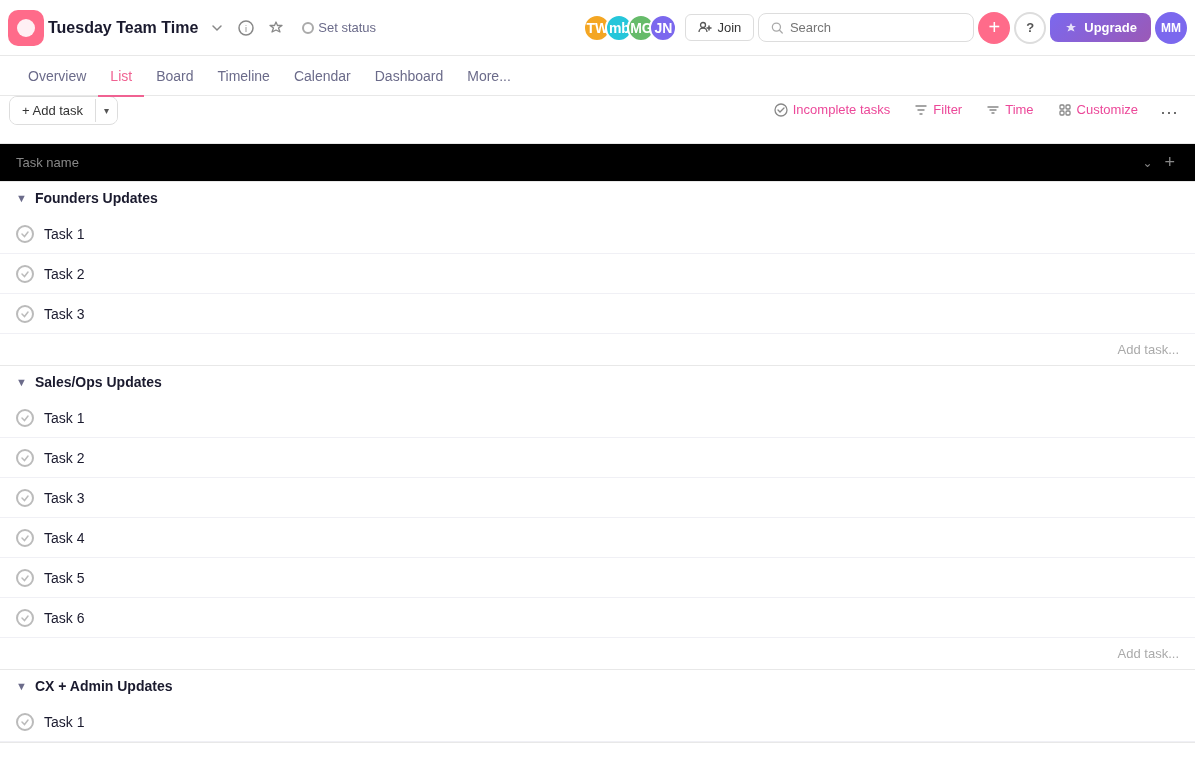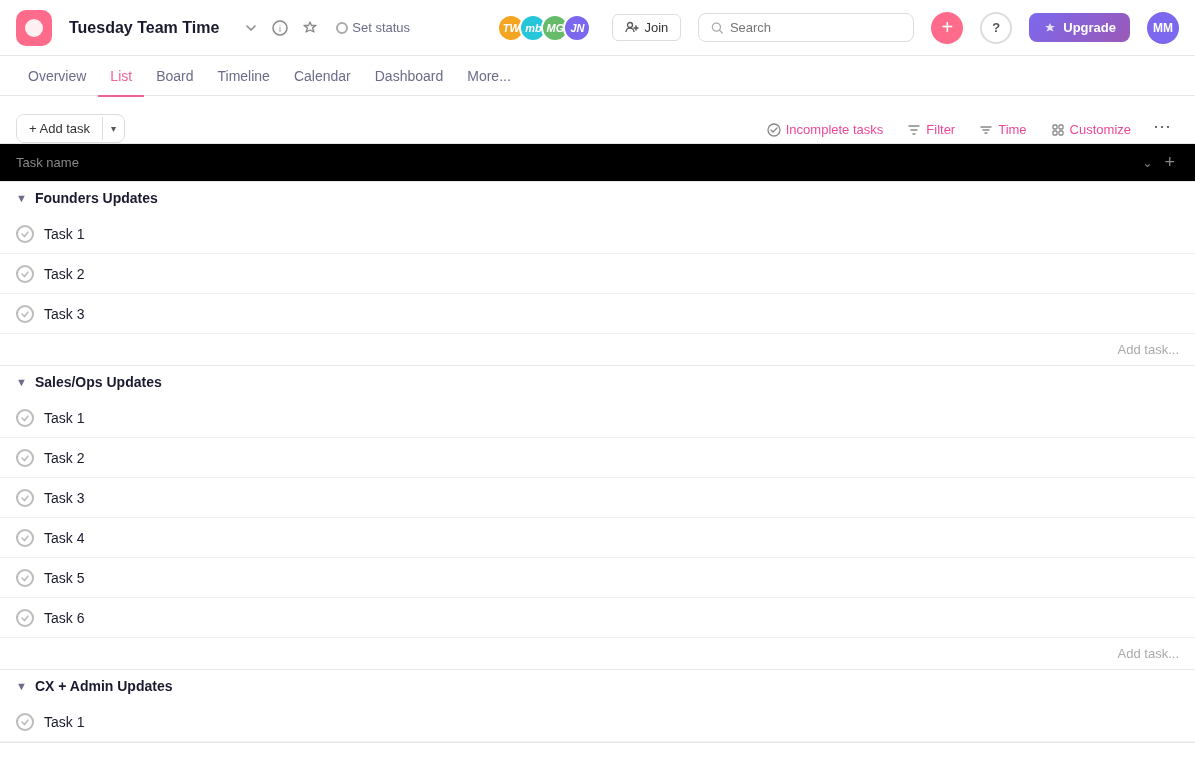--- a/index.html
+++ b/index.html
@@ -1,45 +1,45 @@
 <!DOCTYPE html>
 <html><head>
   <meta charset="utf-8">
   <style>
     * { box-sizing: border-box; margin: 0; padding: 0; }
     body { font-family: -apple-system, BlinkMacSystemFont, 'Segoe UI', sans-serif; background: #fff; font-size: 14px; color: #1a1a2e; overflow-x: hidden; }
 
     
-    .top-nav { display: flex; align-items: center; height: 56px; padding: 0 16px; border-bottom: 1px solid #e8e8e8; gap: 17px; }
+    .top-nav { display: flex; align-items: center; height: 56px; padding: 0 8px; border-bottom: 1px solid #e8e8e8; gap: 4px; }
     .app-logo { width: 36px; height: 36px; background: #ff6b8a; border-radius: 10px; display: flex; align-items: center; justify-content: center; flex-shrink: 0; }
     .app-logo-inner { width: 18px; height: 18px; background: #fff; border-radius: 50%; opacity: 0.9; }
     .project-title { font-size: 16px; font-weight: 600; color: #1a1a2e; }
     .title-controls { display: flex; align-items: center; gap: 6px; margin-left: 4px; }
     .icon-btn { background: none; border: none; cursor: pointer; color: #6b6b8a; padding: 4px; border-radius: 4px; display: flex; align-items: center; justify-content: center; font-size: 14px; }
     .set-status-btn { display: flex; align-items: center; gap: 4px; background: none; border: none; cursor: pointer; color: #6b6b8a; font-size: 13px; padding: 4px 8px; border-radius: 6px; }
     .status-circle { width: 12px; height: 12px; border-radius: 50%; border: 2px solid #aaa; }
     .spacer { flex: 1; }
     .avatars { display: flex; align-items: center; margin-right: 4px; }
-    .avatar { width: 28px; height: 28px; border-radius: 50%; display: flex; align-items: center; justify-content: center; font-size: 11px; font-weight: 600; color: #fff; border: 2px solid #fff; margin-left: -6px; cursor: pointer; font-style: italic; }
+    .avatar { width: 28px; height: 28px; border-radius: 50%; display: flex; align-items: center; justify-content: center; font-size: 14px; font-weight: 600; color: #fff; border: 2px solid #fff; margin-left: -6px; cursor: pointer; }
     .avatar:first-child { margin-left: 0; }
     .join-btn { display: flex; align-items: center; gap: 5px; background: none; border: 1px solid #ddd; border-radius: 6px; padding: 5px 12px; font-size: 13px; cursor: pointer; color: #333; }
     .search-bar { display: flex; align-items: center; gap: 6px; border: 1px solid #ddd; border-radius: 8px; padding: 6px 12px; width: 216px; background: #fff; cursor: text; }
     .search-bar input { border: none; outline: none; font-size: 13px; color: #555; width: 100%; background: transparent; }
     .add-btn { width: 32px; height: 32px; background: #ff6b8a; border-radius: 50%; display: flex; align-items: center; justify-content: center; cursor: pointer; color: #fff; font-size: 20px; border: none; font-weight: 300; }
     .help-btn { width: 32px; height: 32px; border-radius: 50%; border: 2px solid #ddd; display: flex; align-items: center; justify-content: center; cursor: pointer; color: #555; font-size: 13px; font-weight: 600; background: #fff; }
     .upgrade-btn { display: flex; align-items: center; gap: 6px; background: linear-gradient(135deg, #7b68ee, #9b59b6); color: #fff; border: none; border-radius: 8px; padding: 7px 14px; font-size: 13px; font-weight: 600; cursor: pointer; }
     .user-avatar { width: 32px; height: 32px; background: #7b68ee; border-radius: 50%; display: flex; align-items: center; justify-content: center; color: #fff; font-size: 12px; font-weight: 600; cursor: pointer; }
 
     
     .tab-nav { display: flex; align-items: center; padding: 0 16px; border-bottom: 1px solid #e8e8e8; height: 40px; text-align: right; }
     .tab { padding: 0 12px; height: 40px; display: flex; align-items: center; font-size: 14px; color: #6b6b8a; cursor: pointer; border-bottom: 2px solid transparent; position: relative; top: 1px; }
     .tab.active { color: #f06292; border-bottom: 2px solid #f06292; font-weight: 500; }
 
     
-    .toolbar { display: flex; align-items: flex-end; padding: 0 16px; height: 48px; border-bottom: 1px solid #e8e8e8; gap: 4px; }
+    .toolbar { display: flex; align-items: flex-start; padding: 0 9px; height: 48px; border-bottom: 1px solid #e8e8e8; gap: 4px; }
     .add-task-btn { display: flex; align-items: center; gap: 0; border: 1px solid #ddd; border-radius: 8px; overflow: hidden; cursor: pointer; }
     .add-task-main { display: flex; align-items: center; gap: 6px; padding: 6px 12px; font-size: 13px; font-weight: 500; color: #333; background: #fff; border: none; cursor: pointer; }
     .add-task-chevron { padding: 6px 8px; background: #fff; border: none; border-left: 1px solid #ddd; cursor: pointer; color: #555; font-size: 10px; }
     .toolbar-spacer { flex: 1; }
     .toolbar-btn { display: flex; align-items: center; gap: 5px; padding: 6px 10px; font-size: 13px; color: #ec4899; background: none; border: none; cursor: pointer; border-radius: 6px; }
     .more-btn { padding: 6px 8px; background: none; border: none; cursor: pointer; color: #555; font-size: 18px; border-radius: 6px; }
 
     
     .main-content { display: flex; flex-direction: column; overflow-y: auto; height: calc(100vh - 144px); }
 

